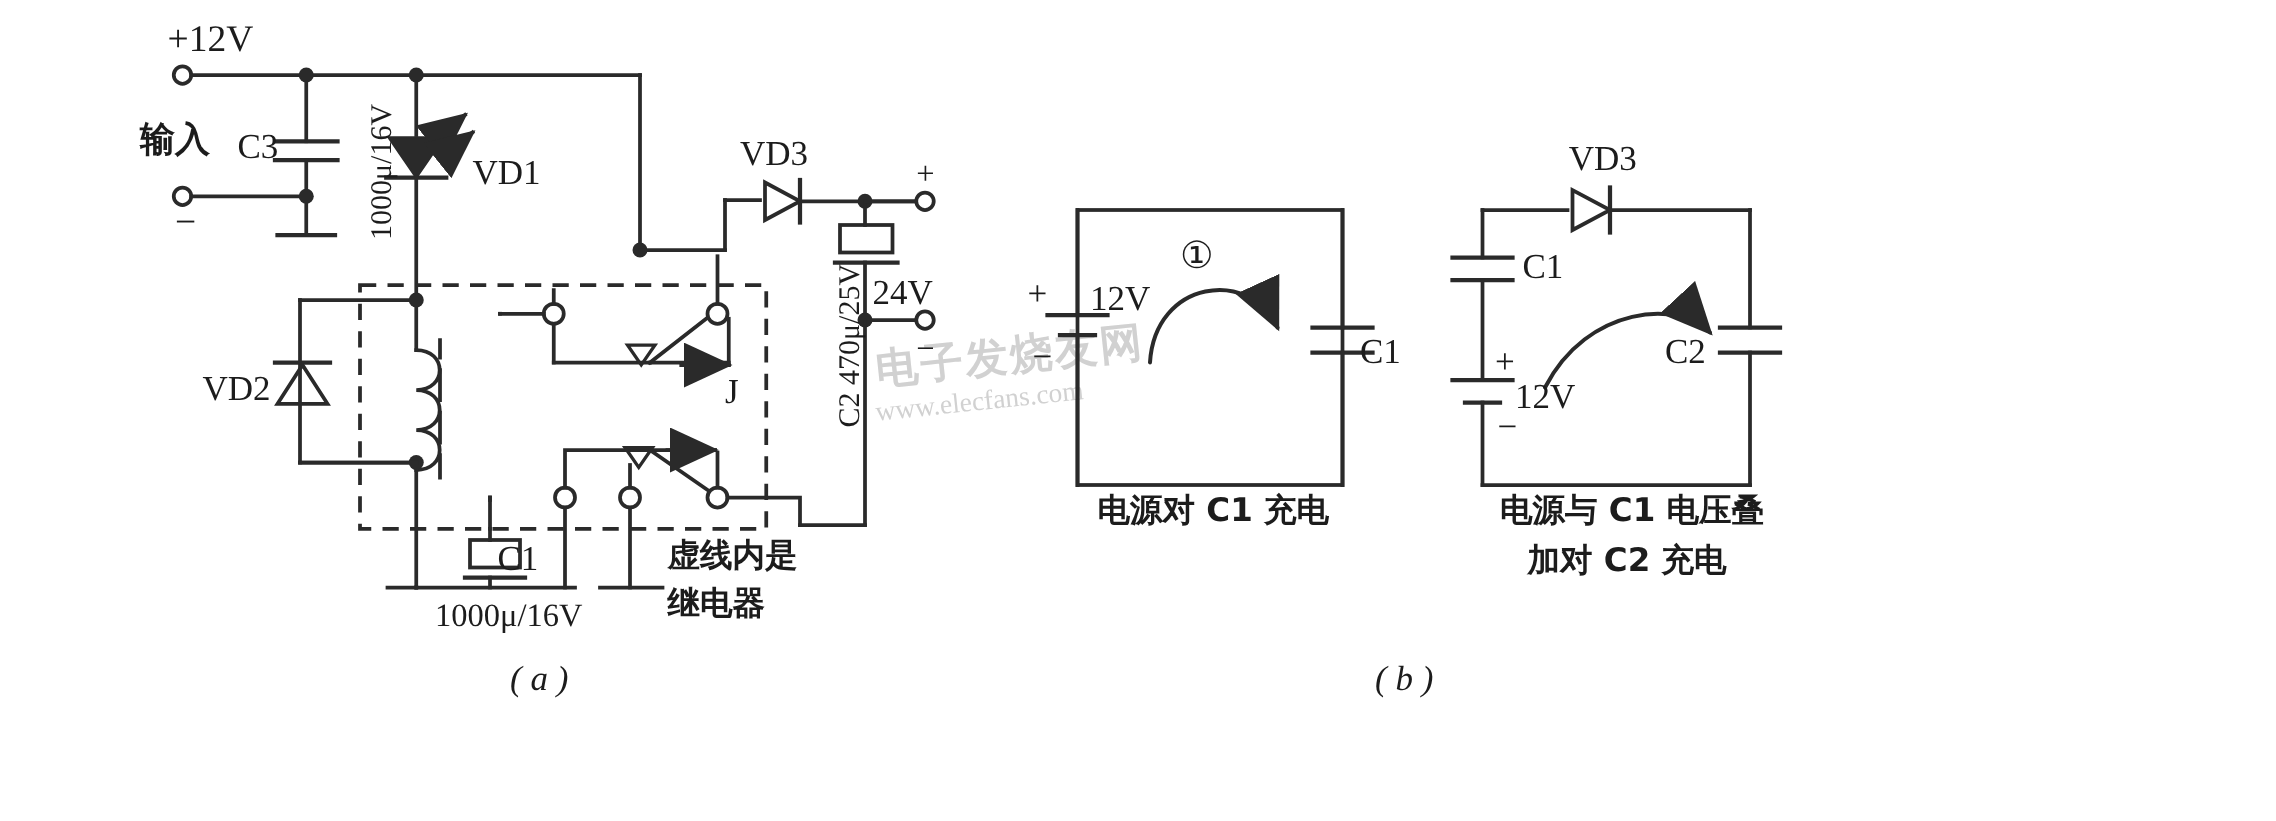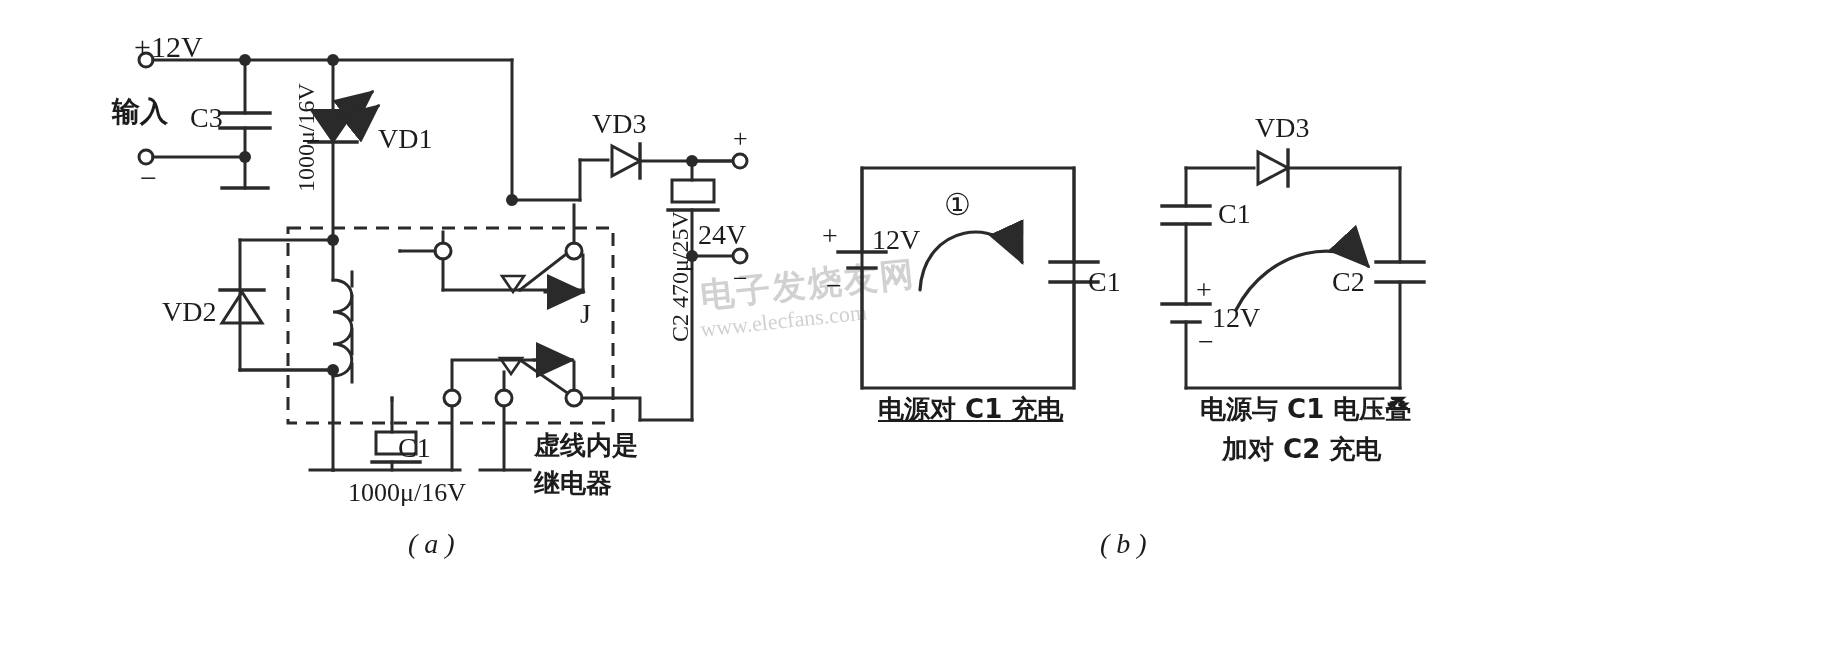--- a/index.html
+++ b/index.html
@@ -192,21 +192,21 @@
     <path class="w" d="M1186,388 H1400"></path>
 
     <path class="w" d="M1400,168 V262"></path>
     <path class="w2" d="M1376,262 H1424"></path>
     <path class="w2" d="M1376,282 H1424"></path>
     <path class="w" d="M1400,282 V388"></path>
 
     <path class="arc" d="M1236,310 C1270,244 1344,240 1368,266" marker-end="url(#arrH)"></path>
   </svg>
 
-  <div class="lbl serif f30" style="left:134px;top:32px;text-align:right;">+12V</div>
+  <div class="lbl serif f30" style="left:134px;top:17px;text-align:right;">+12V</div>
   <div class="lbl cn f28" style="left:112px;top:98px;">输入</div>
   <div class="lbl serif f30" style="left:140px;top:163px;">−</div>
   <div class="lbl serif f28" style="left:190px;top:104px;">C3</div>
   <div class="lbl serif f24 rot" style="left:294px;top:192px;">1000μ/16V</div>
   <div class="lbl serif f28" style="left:378px;top:110px;margin-top:15px;">VD1</div>
   <div class="lbl serif f28" style="left:162px;top:298px;">VD2</div>
   <div class="lbl serif f28" style="left:592px;top:110px;">VD3</div>
   <div class="lbl serif f24 rot" style="left:668px;top:342px;">C2 470μ/25V</div>
   <div class="lbl serif f26" style="left:733px;top:126px;">+</div>
   <div class="lbl serif f28" style="left:698px;top:176px;margin-top:45px;">24V</div>
@@ -216,21 +216,21 @@
   <div class="lbl serif f26" style="left:348px;top:480px;">1000μ/16V</div>
   <div class="lbl cn f26" style="left:534px;top:432px;">虚线内是</div>
   <div class="lbl cn f26" style="left:534px;top:470px;text-align:center;">继电器</div>
   <div class="lbl serif f28 italic" style="left:408px;top:530px;">( a )</div>
 
   <div class="lbl serif f28" style="left:822px;top:222px;">+</div>
   <div class="lbl serif f28" style="left:872px;top:226px;">12V</div>
   <div class="lbl serif f28" style="left:826px;top:272px;">−</div>
   <div class="lbl serif f28" style="left:1088px;top:268px;">C1</div>
   <div class="lbl serif f30" style="left:944px;top:190px;">①</div>
-  <div class="lbl cn f26" style="left:878px;top:396px;text-decoration:underline;">电源对 C1 充电</div>
+  <div class="lbl cn f26" style="left:878px;top:396px;">电源对 C1 充电</div>
 
   <div class="lbl serif f28" style="left:1255px;top:114px;">VD3</div>
   <div class="lbl serif f28" style="left:1218px;top:200px;">C1</div>
   <div class="lbl serif f28" style="left:1332px;top:268px;">C2</div>
   <div class="lbl serif f28" style="left:1196px;top:276px;">+</div>
   <div class="lbl serif f28" style="left:1212px;top:304px;">12V</div>
   <div class="lbl serif f28" style="left:1198px;top:328px;">−</div>
   <div class="lbl cn f26" style="left:1200px;top:396px;text-align:center;">电源与 C1 电压叠</div>
   <div class="lbl cn f26" style="left:1222px;top:436px;">加对 C2 充电</div>
   <div class="lbl serif f28 italic" style="left:1100px;top:530px;">( b )</div>

